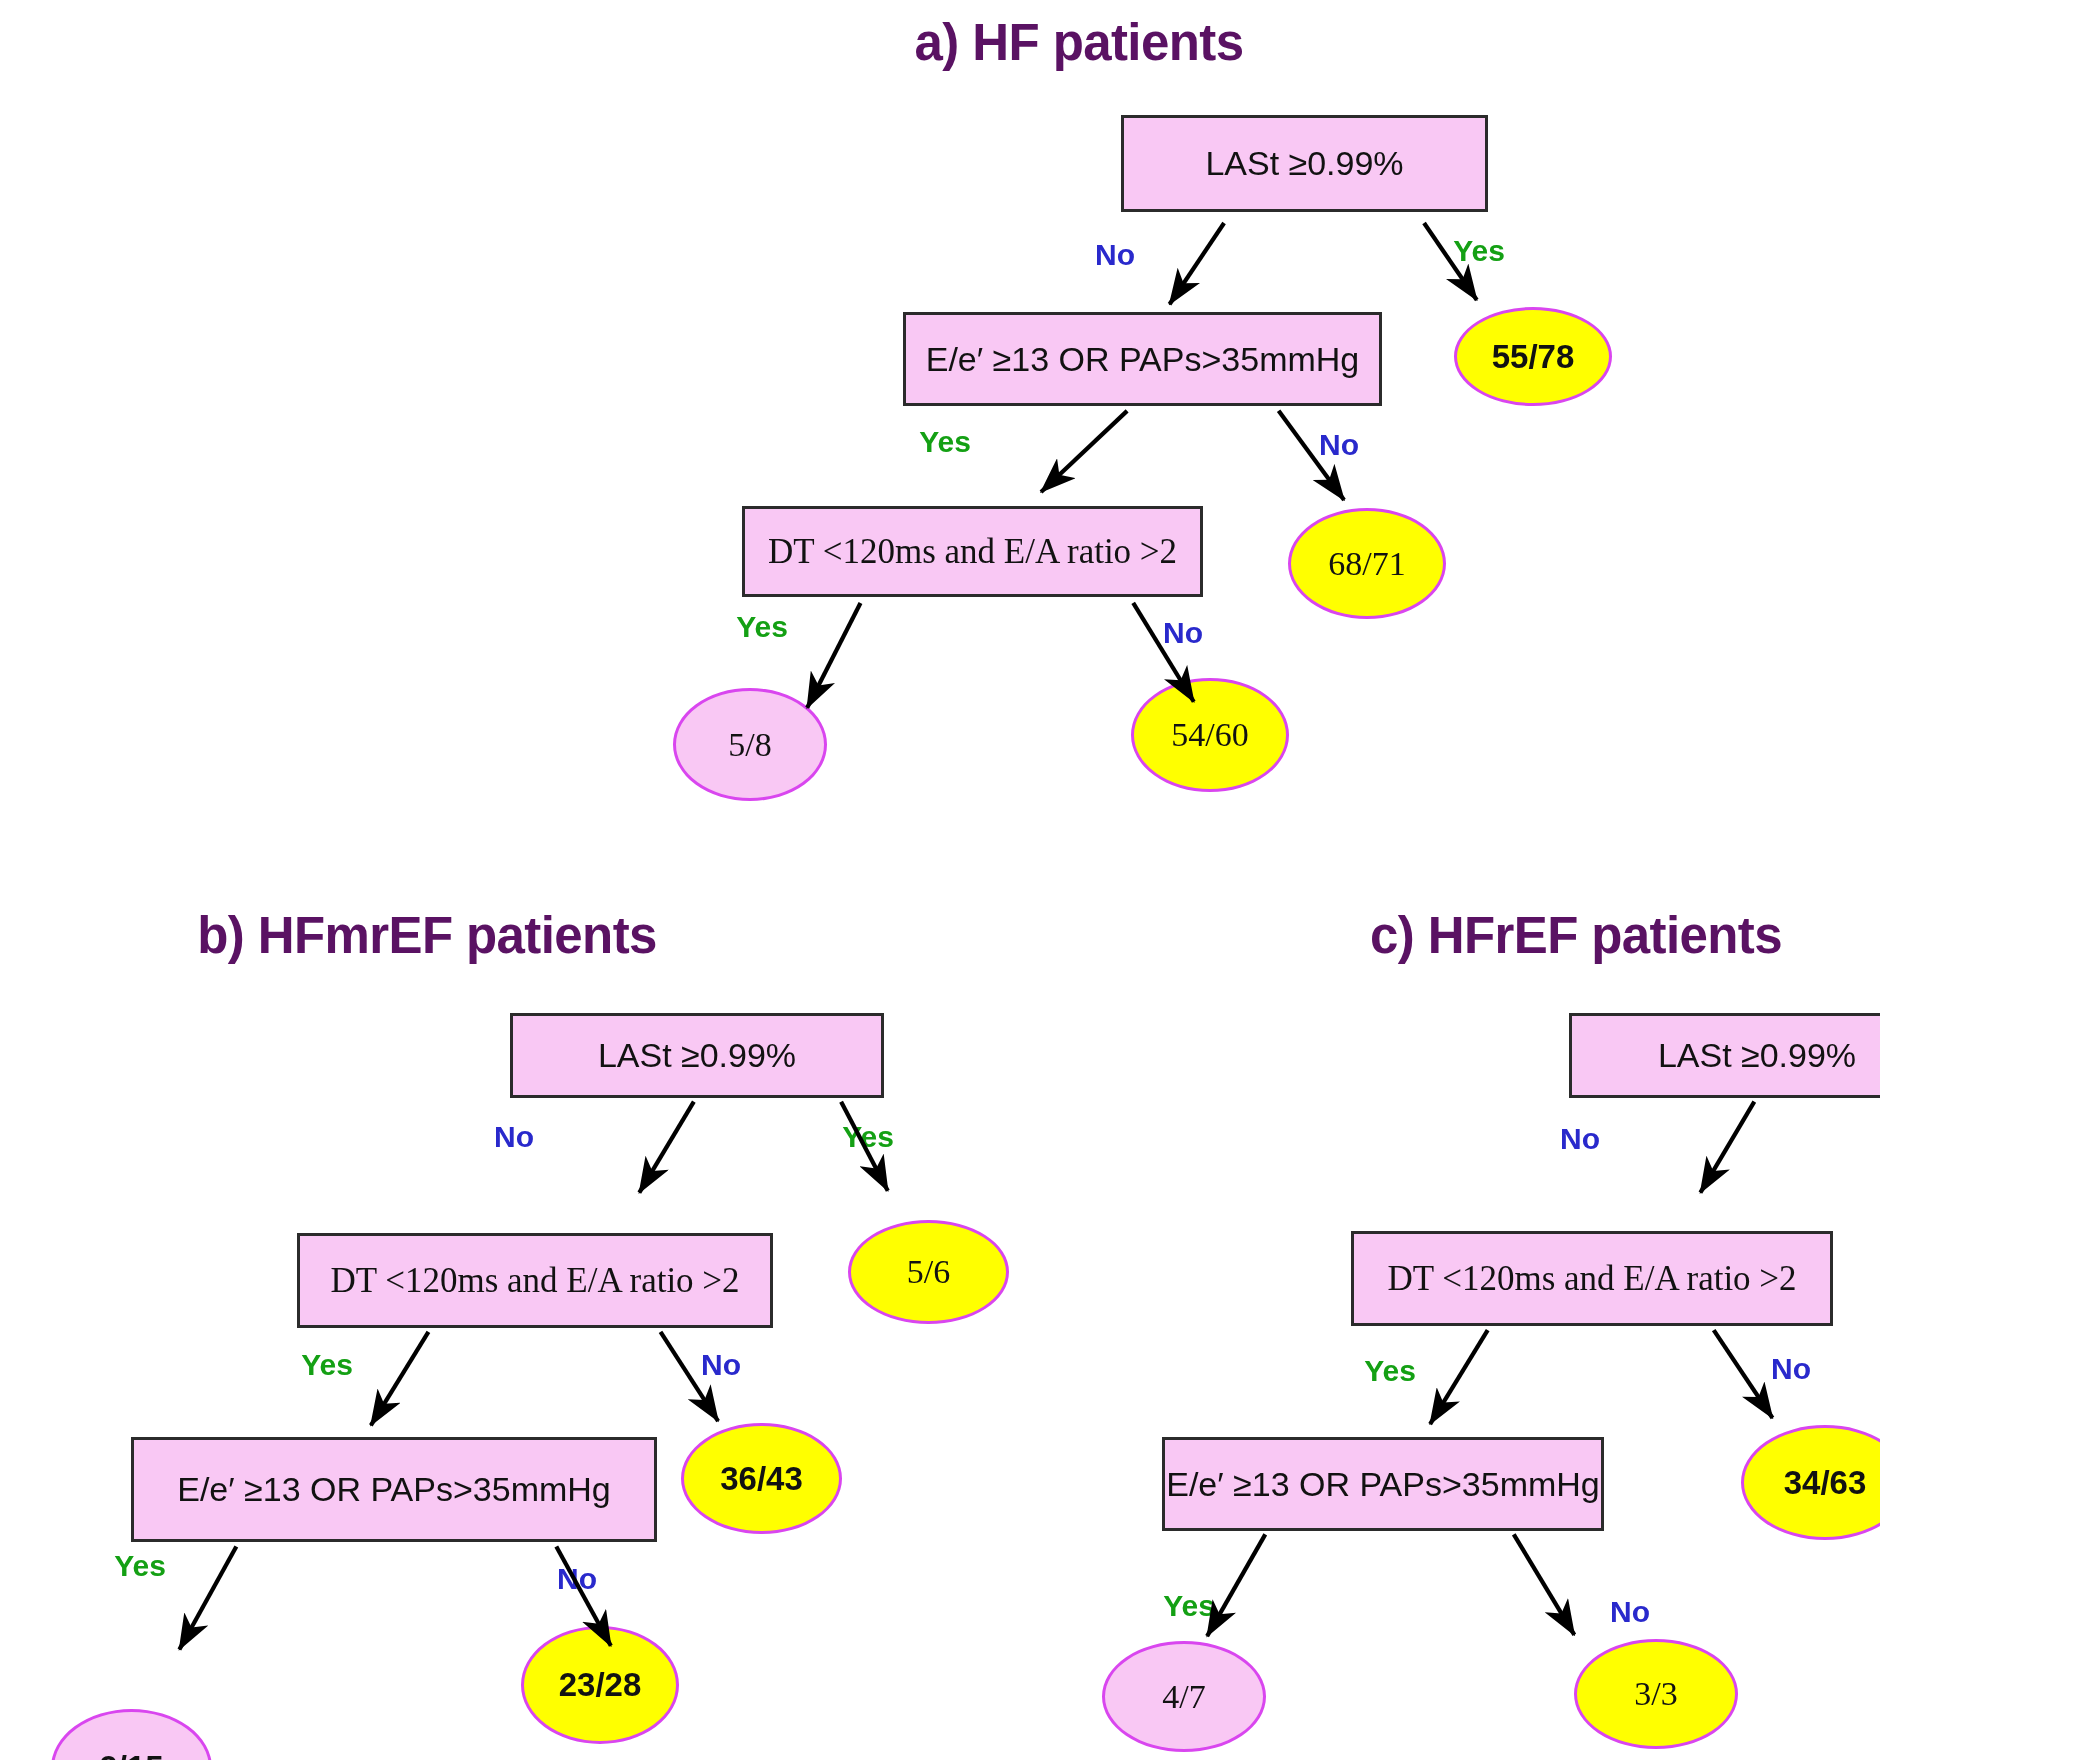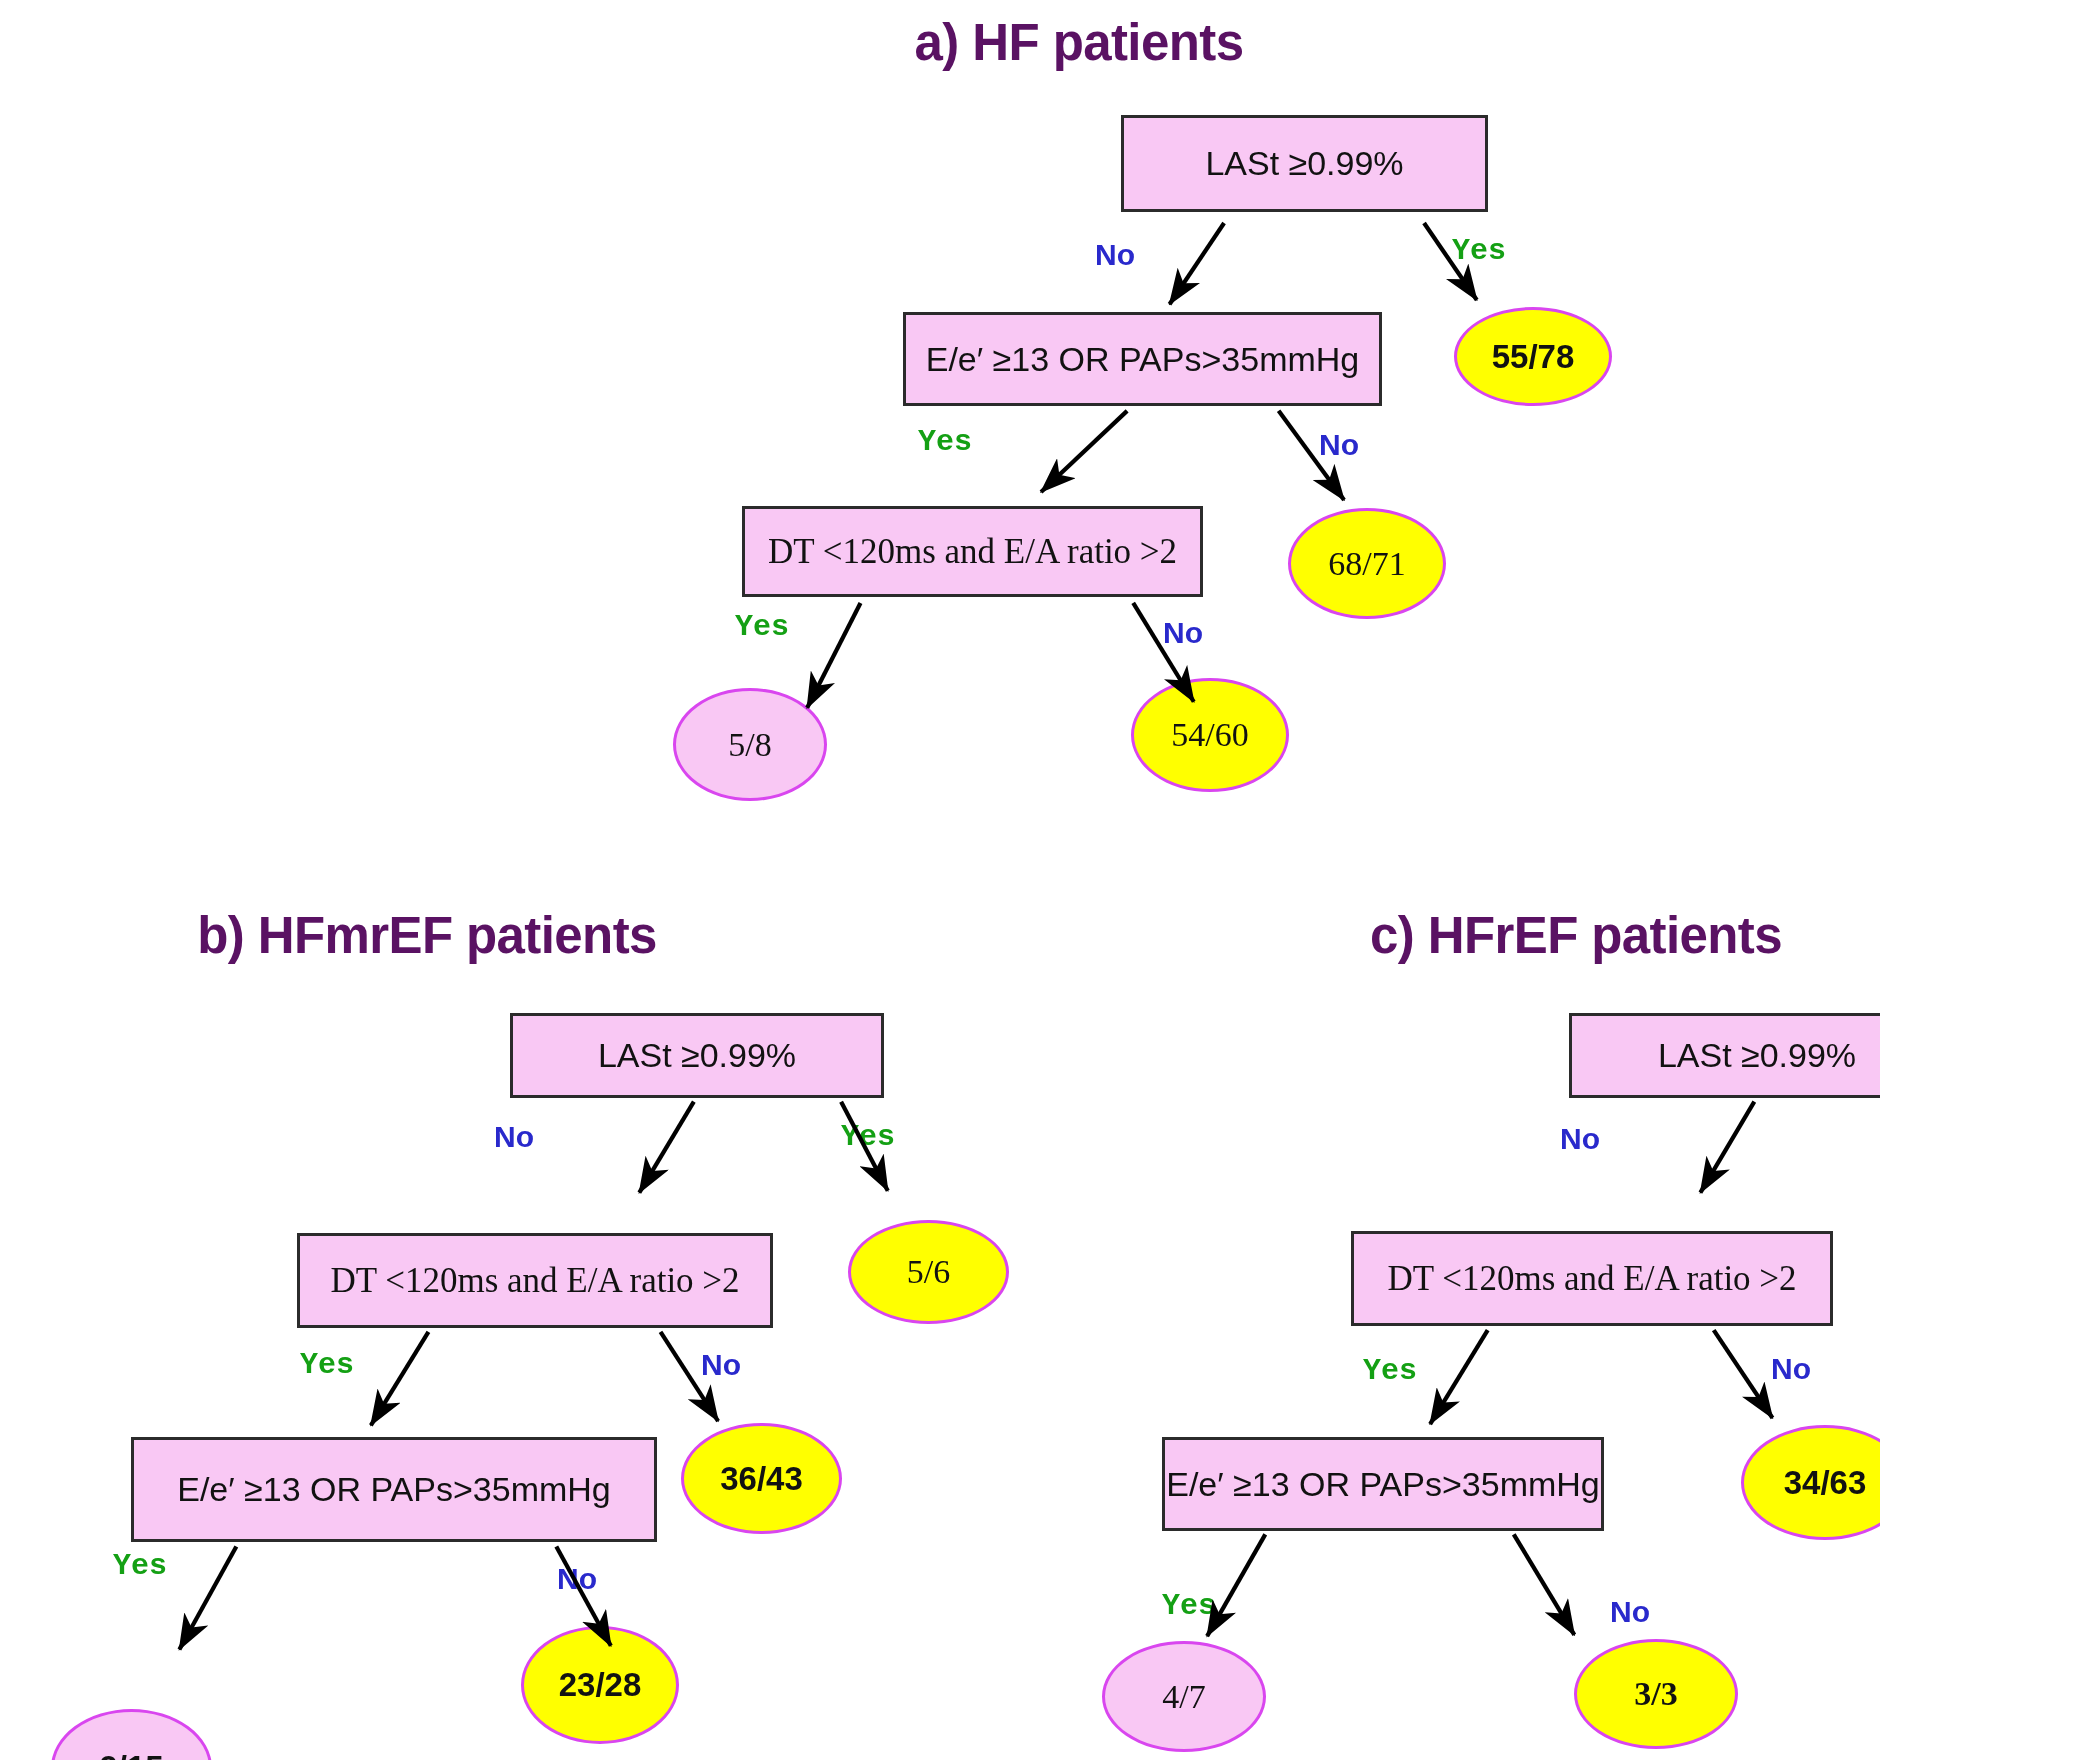--- a/index.html
+++ b/index.html
@@ -27,21 +27,21 @@
     border:3px solid #d946ef;
     font:bold 33px "Liberation Sans",sans-serif;
   }
   .ellipse.serif{font:34px "Liberation Serif",serif;}
   .ellipse.yellow{background:var(--yellowleaf,#ffff00);}
   .ellipse.pink{background:var(--pinkleaf,#f9c8f4);}
   .branch{
     position:absolute;transform:translate(-50%,-50%);
     font:bold 30px "Liberation Sans",sans-serif;white-space:nowrap;
   }
-  .branch.yes{color:var(--yes,#14a014);font-family:Liberation Mono, monospace;}
+  .branch.yes{color:var(--yes,#14a014);}
   .branch.no{color:var(--no,#2929cc);}
   svg.arrows{position:absolute;left:0;top:0;pointer-events:none;}
 </style>
 </head>
 <body>
 
 <div id="canvas">
     <div class="tree-group">
       <div class="tree-title" style="left: 1079px; top: 13.3px;">a) HF patients</div>
       <div class="node box sans" style="left: 1121px; top: 115px; width: 367px; height: 97px;">LASt ≥0.99%</div>
@@ -74,21 +74,21 @@
       <span class="branch yes" style="left: 140px; top: 1566px;">Yes</span>
       <span class="branch no" style="left: 577px; top: 1579px;">No</span>
     </div>
     <div class="tree-group">
       <div class="tree-title" style="left: 1576px; top: 906px;">c) HFrEF patients</div>
       <div class="node box sans" style="left: 1569px; top: 1013px; width: 376px; height: 85px;">LASt ≥0.99%</div>
       <div class="node box serif" style="left: 1351px; top: 1231px; width: 482px; height: 95px;">DT &lt;120ms and E/A ratio &gt;2</div>
       <div class="node box sans" style="left: 1162px; top: 1437px; width: 442px; height: 94px;">E/e′ ≥13 OR PAPs&gt;35mmHg</div>
       <div class="node ellipse yellow sans" style="left: 1741px; top: 1425px; width: 168px; height: 115px;">34/63</div>
       <div class="node ellipse pink serif" style="left: 1102px; top: 1641px; width: 164px; height: 111px;">4/7</div>
-      <div class="node ellipse yellow serif" style="left: 1574px; top: 1639px; width: 164px; height: 110px; font-weight: bold;">3/3</div>
+      <div class="node ellipse yellow serif" style="left: 1574px; top: 1639px; width: 164px; height: 110px;">3/3</div>
       <span class="branch no" style="left: 1580px; top: 1139px;">No</span>
       <span class="branch yes" style="left: 1920px; top: 1138px;">Yes</span>
       <span class="branch yes" style="left: 1390px; top: 1371px;">Yes</span>
       <span class="branch no" style="left: 1791px; top: 1369px;">No</span>
       <span class="branch yes" style="left: 1189px; top: 1606px;">Yes</span>
       <span class="branch no" style="left: 1630px; top: 1612px;">No</span>
     </div>
     <svg width="2087" height="1761" class="arrows" viewBox="0 0 3444 2906">
       <defs>
         <marker id="ah" viewBox="0 0 12 9" refX="11.5" refY="4.5" markerWidth="60" markerHeight="45" orient="auto" markerUnits="userSpaceOnUse">

